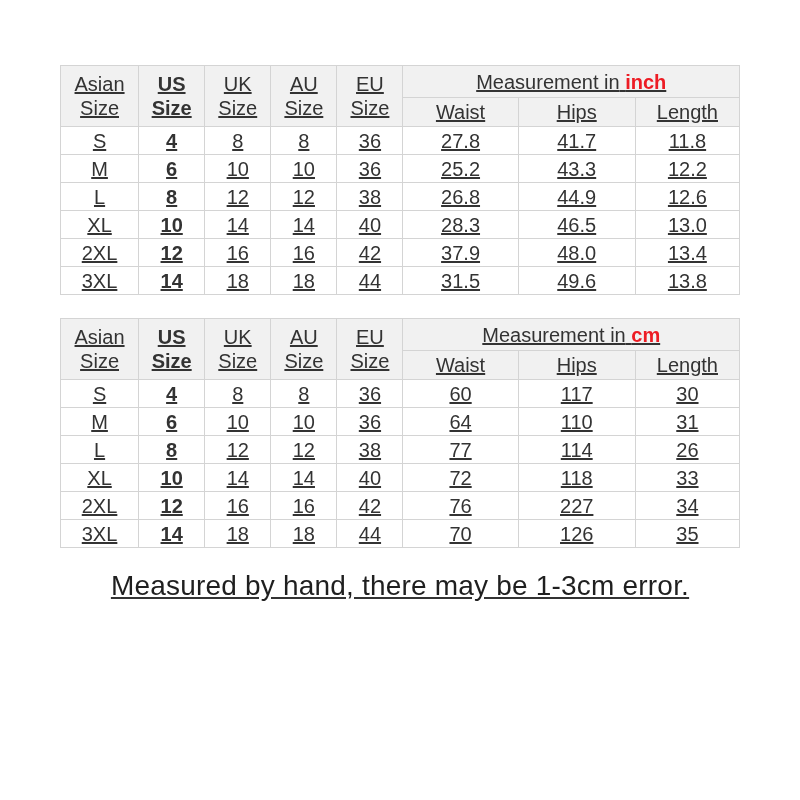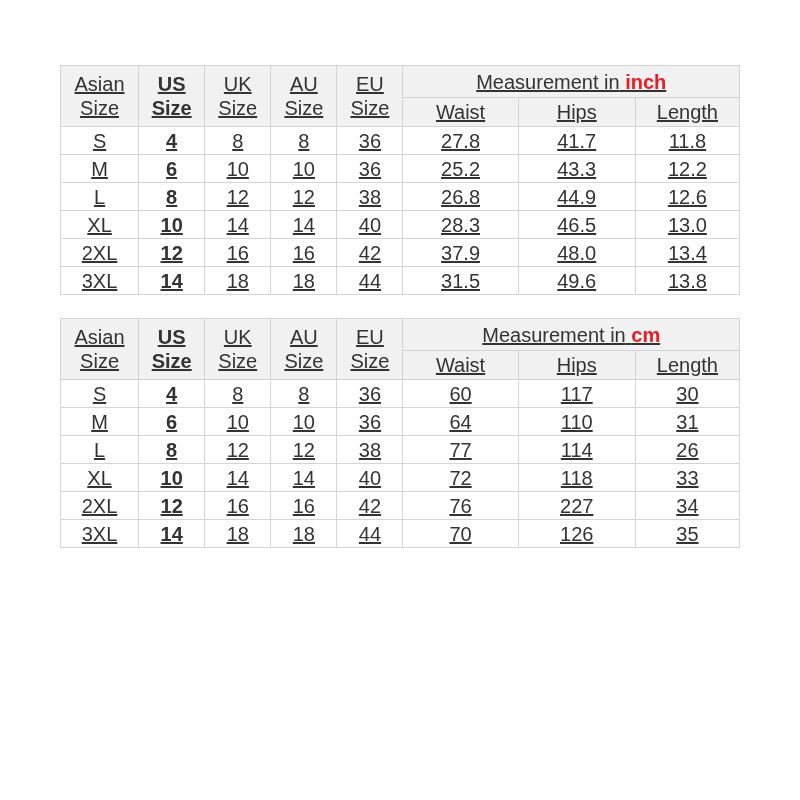--- a/index.html
+++ b/index.html
@@ -232,14 +232,15 @@
           <td>18</td>
           <td>18</td>
           <td>44</td>
           <td>70</td>
           <td>126</td>
           <td>35</td>
         </tr>
       </tbody>
   </table>
 
+  <div class="caption">Measured by hand, there may be 1-3cm error.</div>
 
 </div>
 
 </body></html>

